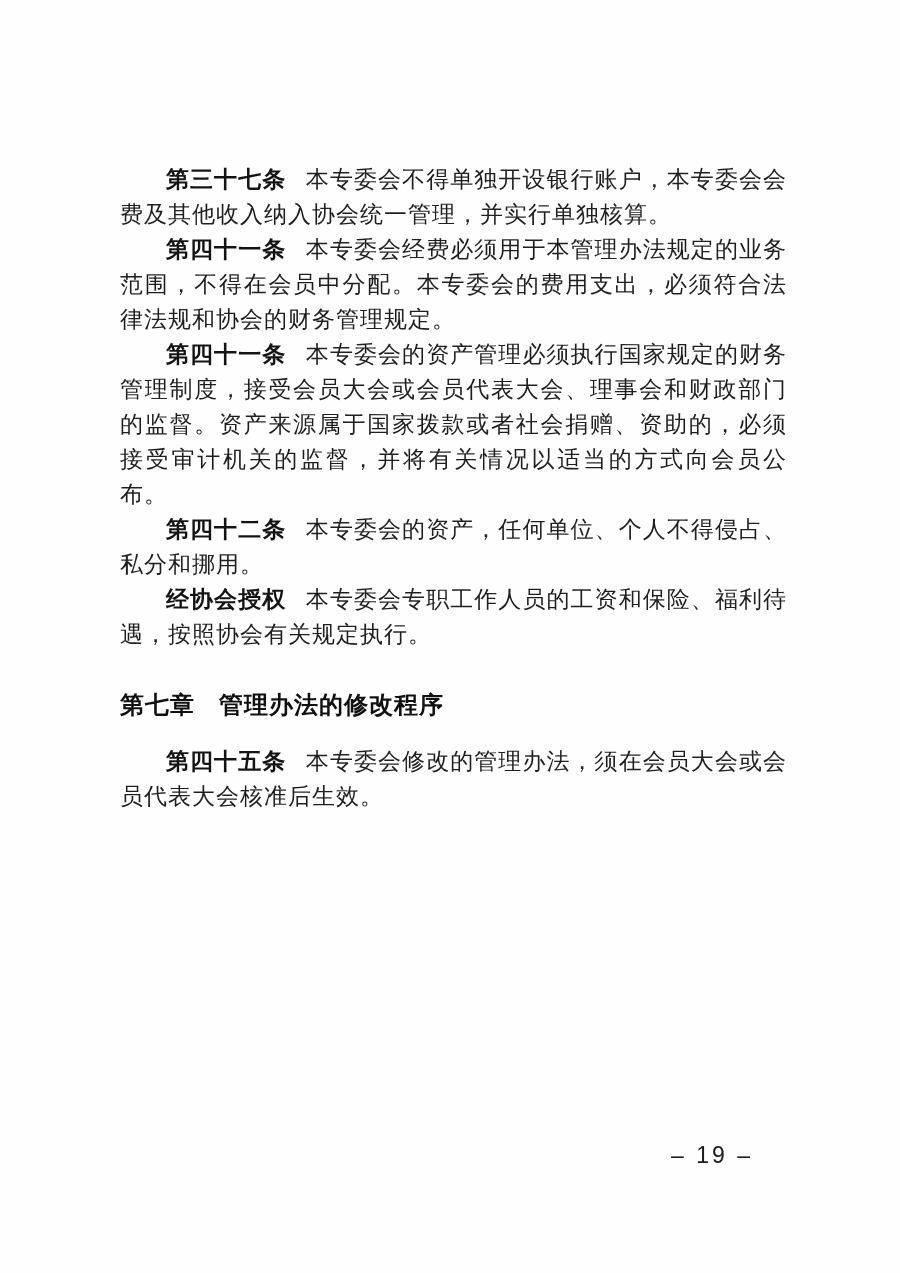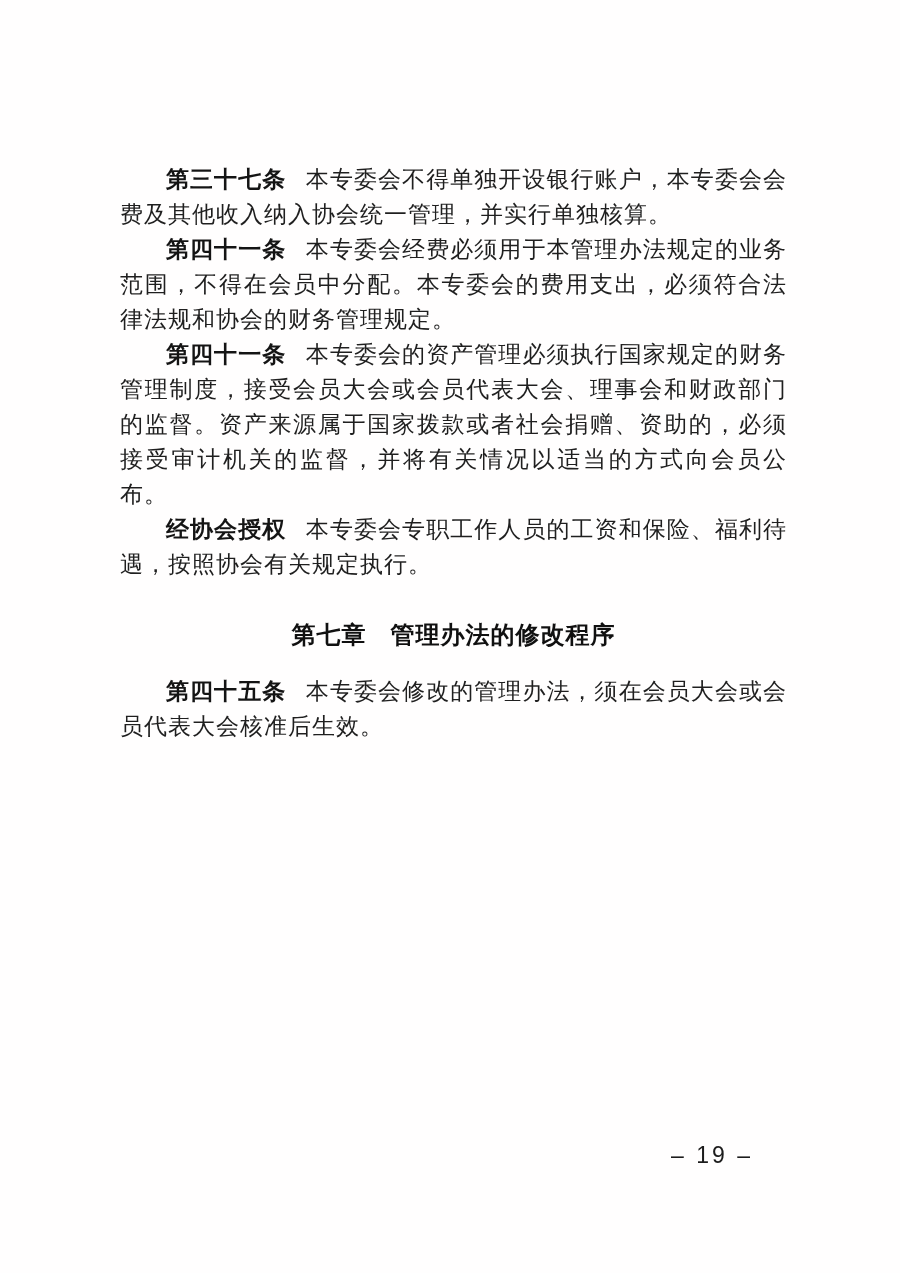--- a/index.html
+++ b/index.html
@@ -31,21 +31,20 @@
     text-indent: 2em;
     color: #1f1f1f;
   }
   .art-num {
     font-weight: bold;
     color: #141414;
     margin-right: 0.85em;
   }
   h2.chapter {
     margin: 36px 0 22px 0;
-    text-align: center;
     font-family: "Liberation Sans", "DejaVu Sans", sans-serif;
     font-weight: bold;
     font-size: 24px;
     line-height: 34px;
     letter-spacing: 1px;
     color: #101010;
   }
   h2.chapter-8 {
     margin-top: 22px;
     margin-bottom: 0;
@@ -72,20 +71,21 @@
   <div class="content">
 
     <p class="article"><span class="art-num">第三十七条</span><span>本专委会不得单独开设银行账户，本专委会会费及其他收入纳入协会统一管理，并实行单独核算。</span></p>
 
 
 
     <p class="article"><span class="art-num">第四十一条</span><span>本专委会经费必须用于本管理办法规定的业务范围，不得在会员中分配。本专委会的费用支出，必须符合法律法规和协会的财务管理规定。</span></p>
 
     <p class="article"><span class="art-num">第四十一条</span><span>本专委会的资产管理必须执行国家规定的财务管理制度，接受会员大会或会员代表大会、理事会和财政部门的监督。资产来源属于国家拨款或者社会捐赠、资助的，必须接受审计机关的监督，并将有关情况以适当的方式向会员公布。</span></p>
 
+    <p class="article"><span class="art-num">第四十二条</span><span>本专委会的资产，任何单位、个人不得侵占、私分和挪用。</span></p>
 
     <p class="article"><span class="art-num">经协会授权</span><span>本专委会专职工作人员的工资和保险、福利待遇，按照协会有关规定执行。</span></p>
 
     <h2 class="chapter"><span>第七章</span><span class="ch-gap"></span><span>管理办法的修改程序</span></h2>
 
 
     <p class="article"><span class="art-num">第四十五条</span><span>本专委会修改的管理办法，须在会员大会或会员代表大会核准后生效。</span></p>
 
 
   </div>

